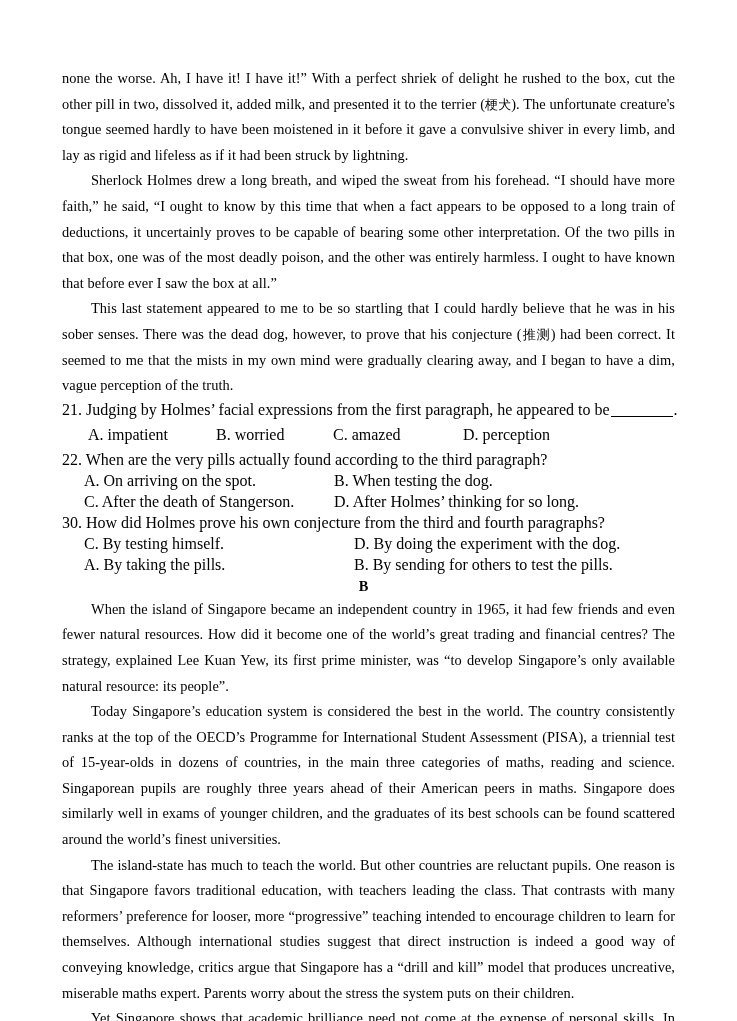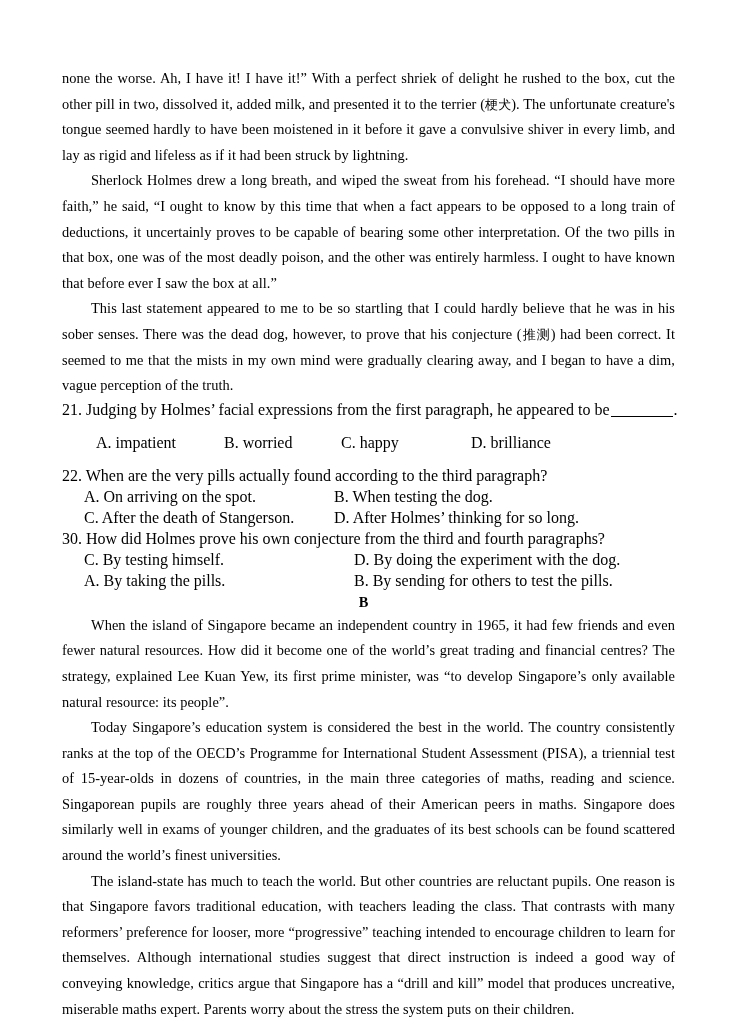--- a/index.html
+++ b/index.html
@@ -51,21 +51,21 @@
     line-height: 21px;
   }
   .q-stem {
     margin: 0;
     text-align: left;
     white-space: nowrap;
   }
   .opts-4 {
     display: flex;
     padding-left: 22px;
-    margin: 12px;
+    margin: 4px;
   }
   .opts-4 .opt {
     white-space: nowrap;
   }
   .opts-4 .opt:nth-child(1) { width: 128px; }
   .opts-4 .opt:nth-child(2) { width: 117px; }
   .opts-4 .opt:nth-child(3) { width: 130px; }
   .opts-4 .opt:nth-child(4) { width: auto; }
   .opts-2 {
     display: flex;
@@ -93,22 +93,22 @@
 
     <p class="para">none the worse. Ah, I have it! I have it!” With a perfect shriek of delight he rushed to the box, cut the other pill in two, dissolved it, added milk, and presented it to the terrier (<span class="cn">梗犬</span>). The unfortunate creature's tongue seemed hardly to have been moistened in it before it gave a convulsive shiver in every limb, and lay as rigid and lifeless as if it had been struck by lightning.</p>
     <p class="para indent">Sherlock Holmes drew a long breath, and wiped the sweat from his forehead. “I should have more faith,” he said, “I ought to know by this time that when a fact appears to be opposed to a long train of deductions, it uncertainly proves to be capable of bearing some other interpretation. Of the two pills in that box, one was of the most deadly poison, and the other was entirely harmless. I ought to have known that before ever I saw the box at all.”</p>
     <p class="para indent">This last statement appeared to me to be so startling that I could hardly believe that he was in his sober senses. There was the dead dog, however, to prove that his conjecture (<span class="cn">推测</span>) had been correct. It seemed to me that the mists in my own mind were gradually clearing away, and I began to have a dim, vague perception of the truth.</p>
 
     <div class="q-block">
       <p class="q-stem"><span>21. Judging by Holmes’ facial expressions from the first paragraph, he appeared to be</span><span class="blank"></span><span>.</span></p>
       <div class="opts-4">
         <span class="opt">A. impatient</span>
         <span class="opt">B. worried</span>
-        <span class="opt">C. happy</span>
-        <span class="opt">D. brilliance</span>
+        <span class="opt">C. amazed</span>
+        <span class="opt">D. perception</span>
       </div>
     </div>
 
     <div class="q-block">
       <p class="q-stem">22. When are the very pills actually found according to the third paragraph?</p>
       <div class="opts-2">
         <span class="opt-l">A. On arriving on the spot.</span>
         <span class="opt-r">B. When testing the dog.</span>
       </div>
       <div class="opts-2">

